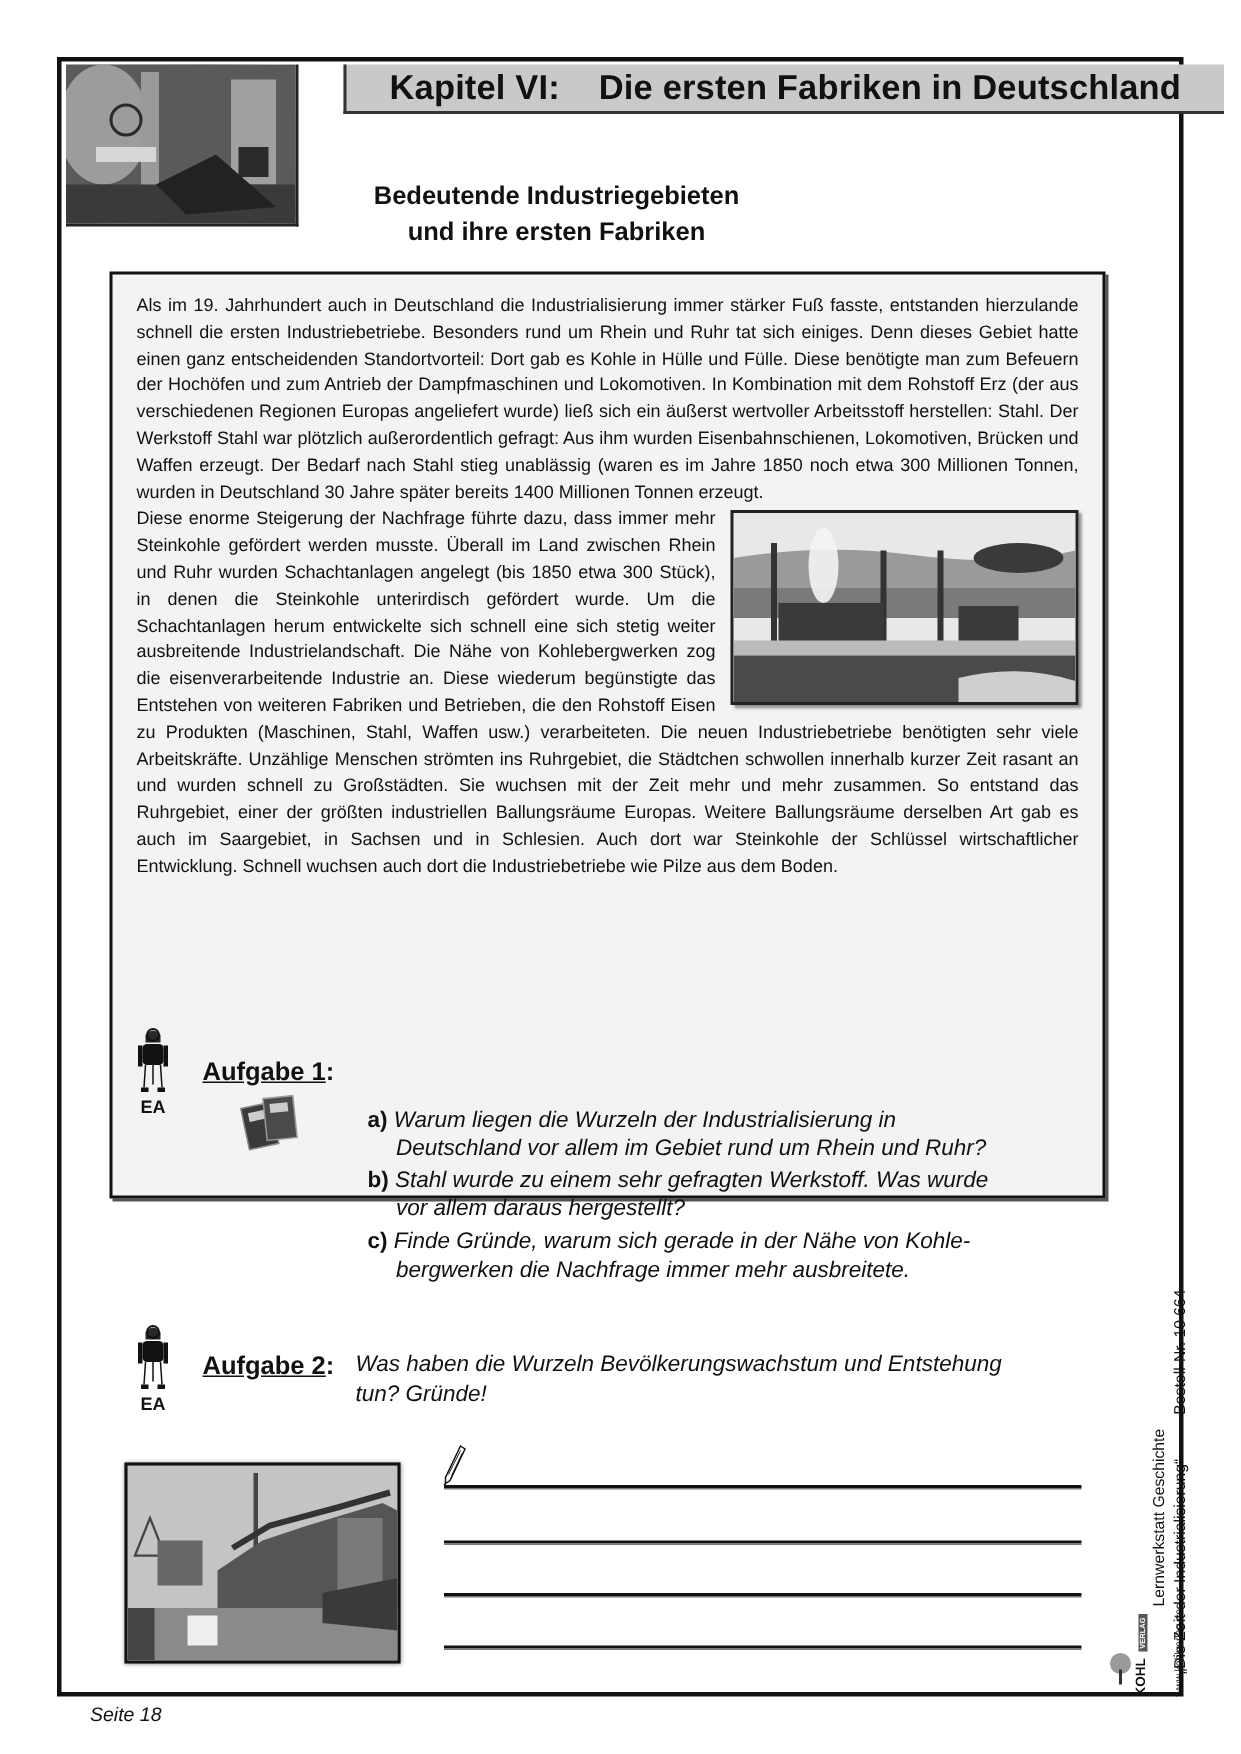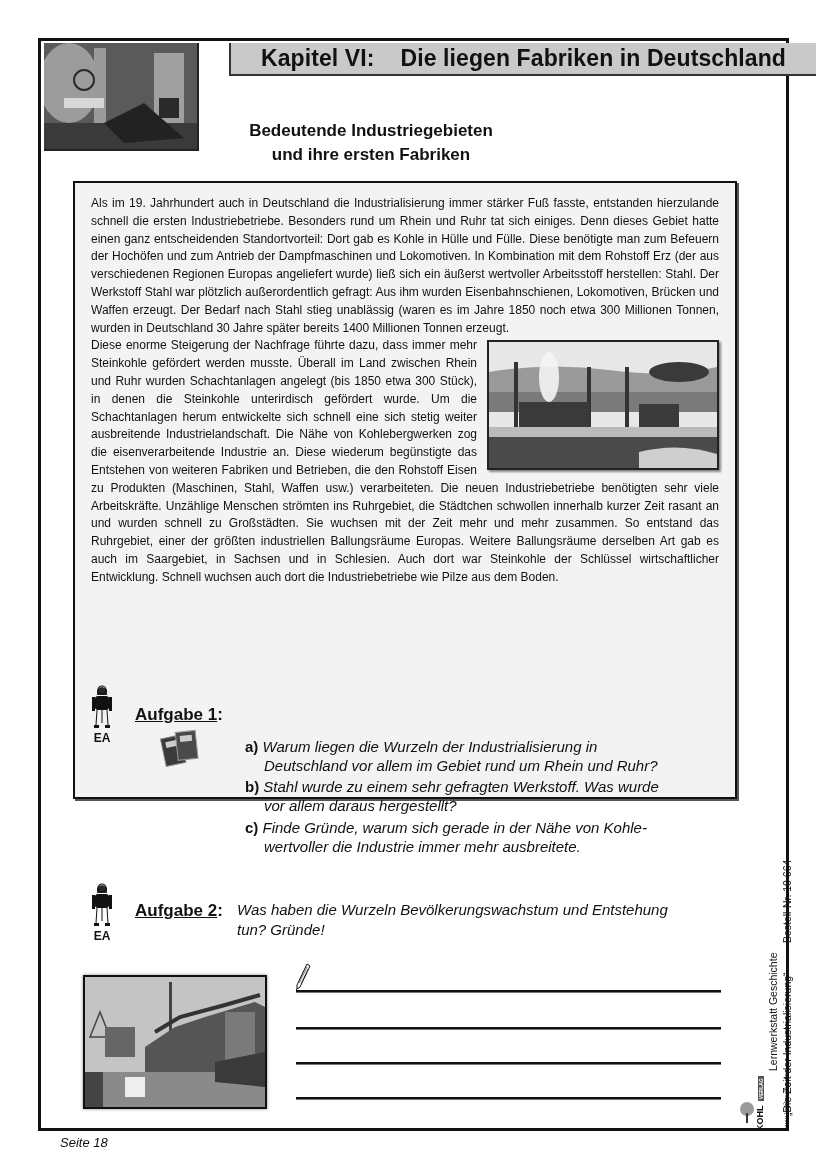--- a/index.html
+++ b/index.html
@@ -47,21 +47,21 @@
       <rect x="115" y="55" width="20" height="20" fill="#2a2a2a"></rect>
       <rect x="0" y="80" width="153" height="26" fill="#3a3a3a"></rect>
       <rect x="20" y="55" width="40" height="10" fill="#e6e6e6" opacity="0.8"></rect>
       <path d="M60 80 L100 60 L140 95 L80 100 Z" fill="#222"></path>
     </svg>
   </div>
 
   <div class="title-box">
     <span>Kapitel VI:</span>
       <span>    </span>
-      <span>Die liegen Fabriken in Deutschland</span>
+      <span>Die ersten Fabriken in Deutschland</span>
   </div>
 
   <div class="subtitle">
     <div>Bedeutende Industriegebieten</div>
     <div>und ihre ersten Fabriken</div>
   </div>
 
   <div class="textbox">
     <p>Als im 19. Jahrhundert auch in Deutschland die Industrialisierung immer stärker Fuß fasste, entstanden hierzulande schnell die ersten Industriebetriebe. Besonders rund um Rhein und Ruhr tat sich einiges. Denn dieses Gebiet hatte einen ganz entscheidenden Standortvorteil: Dort gab es Kohle in Hülle und Fülle. Diese benötigte man zum Befeuern der Hochöfen und zum Antrieb der Dampfmaschinen und Lokomotiven. In Kombination mit dem Rohstoff Erz (der aus verschiedenen Regionen Europas angeliefert wurde) ließ sich ein äußerst wertvoller Arbeitsstoff herstellen: Stahl. Der Werkstoff Stahl war plötzlich außerordentlich gefragt: Aus ihm wurden Eisenbahnschienen, Lokomotiven, Brücken und Waffen erzeugt. Der Bedarf nach Stahl stieg unablässig (waren es im Jahre 1850 noch etwa 300 Millionen Tonnen, wurden in Deutschland 30 Jahre später bereits 1400 Millionen Tonnen erzeugt.</p>
     <div class="factory-img">
@@ -118,21 +118,21 @@
     <span class="qt2">vor allem daraus hergestellt?</span>
   </div>
   <div class="q" style="top:696px;">
     <span class="ql">a)</span>
     <span class="qt">Warum liegen die Wurzeln der Industrialisierung in</span>
     <span class="qt2">Deutschland vor allem im Gebiet rund um Rhein und Ruhr?</span>
   </div>
   <div class="q" style="top:777px;">
     <span class="ql">c)</span>
     <span class="qt">Finde Gründe, warum sich gerade in der Nähe von Kohle-</span>
-    <span class="qt2">wertvoller die Industrie immer mehr ausbreitete.</span>
+    <span class="qt2">bergwerken die Nachfrage immer mehr ausbreitete.</span>
   </div>
 
   <div class="person" style="left:46px; top:842px;">
     <svg viewBox="0 0 22 44">
       <circle cx="11" cy="5" r="4" fill="#fff" stroke="#111" stroke-width="1.2"></circle>
       <path d="M6 5 Q11 -1 16 5 L16 10 L6 10 Z" fill="#111" opacity="0.9"></path>
       <rect x="4" y="11" width="14" height="14" rx="3" fill="#111"></rect>
       <rect x="1" y="12" width="3" height="14" fill="#111"></rect>
       <rect x="18" y="12" width="3" height="14" fill="#111"></rect>
       <path d="M6 25 L5 40 M16 25 L17 40 M11 25 L11 38" stroke="#111" stroke-width="1" fill="none"></path>

